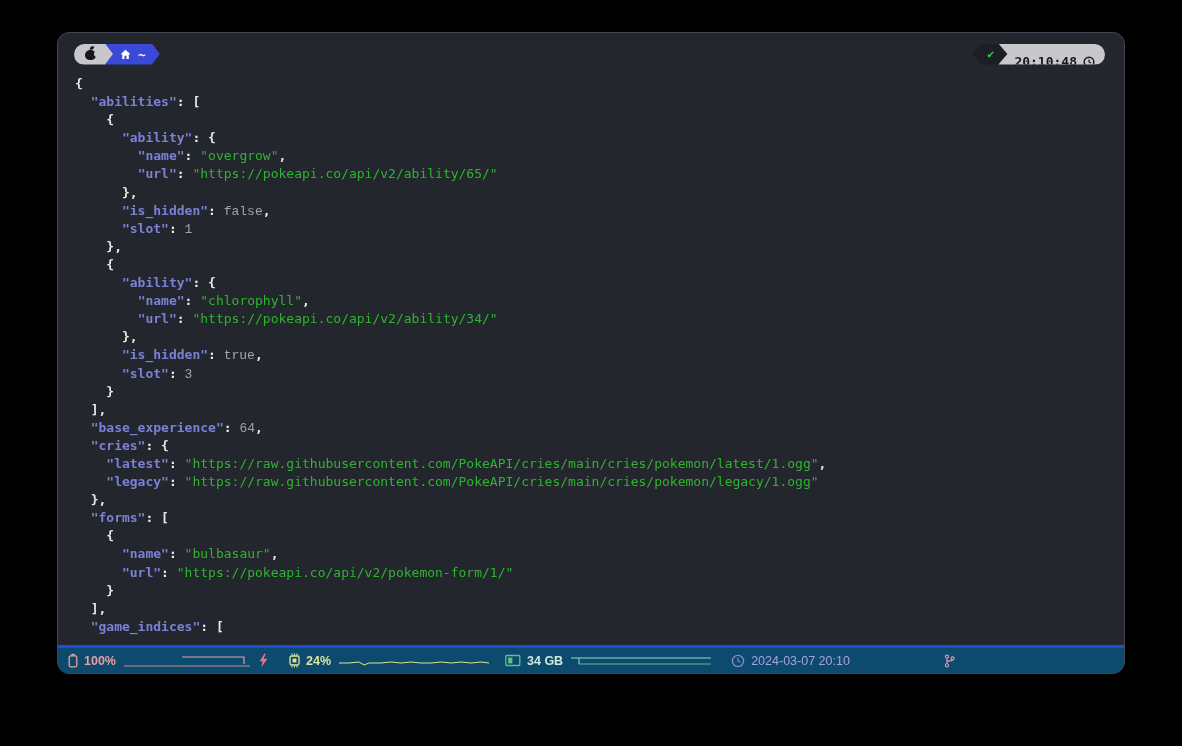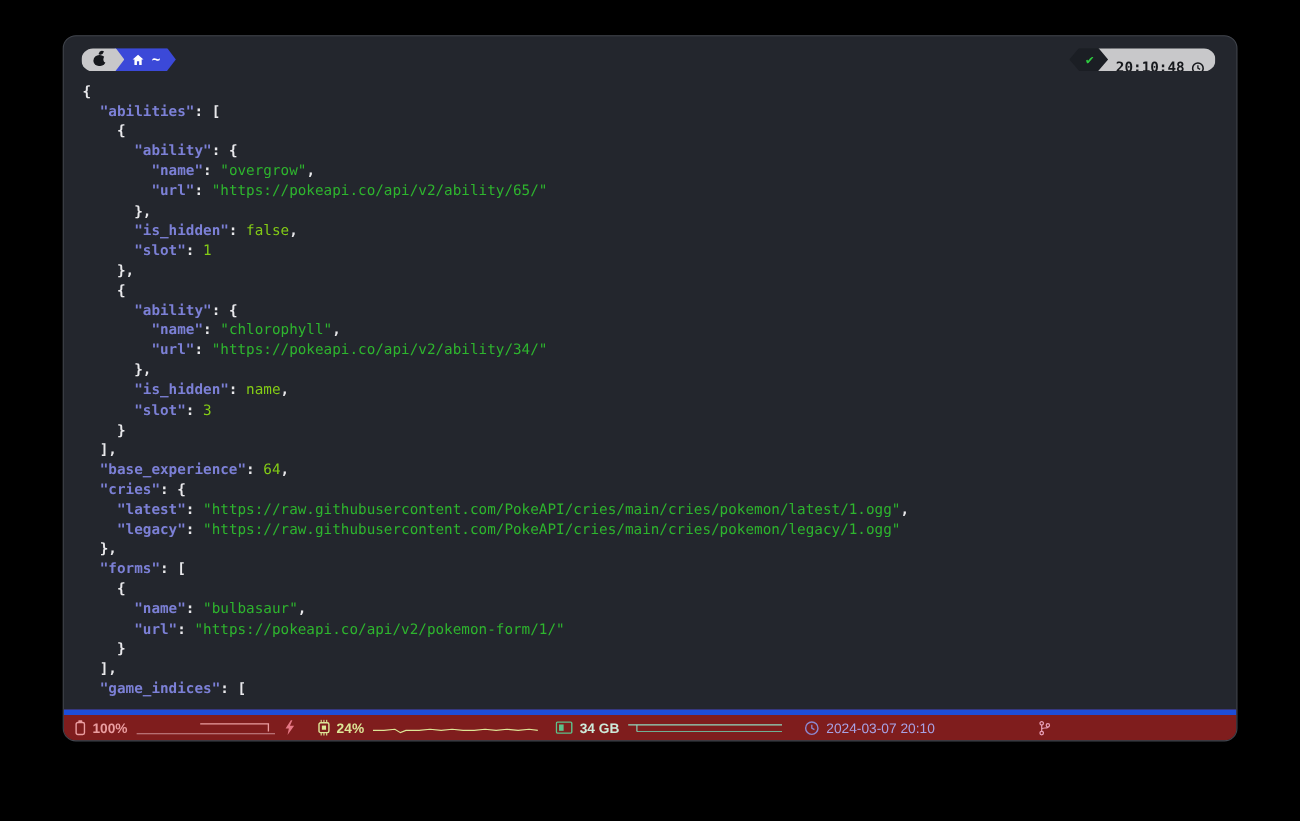--- a/index.html
+++ b/index.html
@@ -63,26 +63,26 @@
     color:#16181c; font-weight:bold; font-size:13px;
   }
 
   
   .terminal-output { padding:0 0 0 17px; font-size:13px; }
   .terminal-output .line { height:18.1px; line-height:18.1px; white-space:pre; }
   .t-d { color:#e9e9ec; }
   .t-p { color:#e9e9ec; font-weight:bold; }
   .t-k { color:#7c80d6; font-weight:bold; }
   .t-s { color:#2eb52e; }
-  .t-l { color:#84cc16; }
+  .t-l { color:#a3a3a3;font-family:Liberation Mono, monospace; }
 
   
   .statusbar {
     position:absolute; left:0; right:0; bottom:0; height:28px;
-    background:#7f1d1d; border-top:5px solid #1d4ed8;
+    background:#0c4a6e; border-top:3px solid #1d4ed8;
     display:flex; align-items:center; padding:0 10px;
     font-family:"Liberation Sans", sans-serif; font-size:12.5px; font-weight:bold;
   }
   .sb-item { display:flex; align-items:center; }
   .battery-label { color:#ea9da0; margin-left:6px; }
   .cpu-label { color:#dde697; margin-left:4px; }
   .mem-label { color:#cdebdb; margin-left:6px; }
   .date-label { color:#a8a2e4; margin-left:6px; font-weight:normal; }
   .spark { margin-left:8px; }
 </style>
@@ -127,21 +127,21 @@
       <div class="line"><span class="t-d">        </span><span class="t-k">"url"</span><span class="t-p">: </span><span class="t-s">"https://pokeapi.co/api/v2/ability/65/"</span></div>
       <div class="line"><span class="t-d">      </span><span class="t-p">},</span></div>
       <div class="line"><span class="t-d">      </span><span class="t-k">"is_hidden"</span><span class="t-p">: </span><span class="t-l">false</span><span class="t-p">,</span></div>
       <div class="line"><span class="t-d">      </span><span class="t-k">"slot"</span><span class="t-p">: </span><span class="t-l">1</span></div>
       <div class="line"><span class="t-d">    </span><span class="t-p">},</span></div>
       <div class="line"><span class="t-d">    </span><span class="t-p">{</span></div>
       <div class="line"><span class="t-d">      </span><span class="t-k">"ability"</span><span class="t-p">: {</span></div>
       <div class="line"><span class="t-d">        </span><span class="t-k">"name"</span><span class="t-p">: </span><span class="t-s">"chlorophyll"</span><span class="t-p">,</span></div>
       <div class="line"><span class="t-d">        </span><span class="t-k">"url"</span><span class="t-p">: </span><span class="t-s">"https://pokeapi.co/api/v2/ability/34/"</span></div>
       <div class="line"><span class="t-d">      </span><span class="t-p">},</span></div>
-      <div class="line"><span class="t-d">      </span><span class="t-k">"is_hidden"</span><span class="t-p">: </span><span class="t-l">name</span><span class="t-p">,</span></div>
+      <div class="line"><span class="t-d">      </span><span class="t-k">"is_hidden"</span><span class="t-p">: </span><span class="t-l">true</span><span class="t-p">,</span></div>
       <div class="line"><span class="t-d">      </span><span class="t-k">"slot"</span><span class="t-p">: </span><span class="t-l">3</span></div>
       <div class="line"><span class="t-d">    </span><span class="t-p">}</span></div>
       <div class="line"><span class="t-d">  </span><span class="t-p">],</span></div>
       <div class="line"><span class="t-d">  </span><span class="t-k">"base_experience"</span><span class="t-p">: </span><span class="t-l">64</span><span class="t-p">,</span></div>
       <div class="line"><span class="t-d">  </span><span class="t-k">"cries"</span><span class="t-p">: {</span></div>
       <div class="line"><span class="t-d">    </span><span class="t-k">"latest"</span><span class="t-p">: </span><span class="t-s">"https://raw.githubusercontent.com/PokeAPI/cries/main/cries/pokemon/latest/1.ogg"</span><span class="t-p">,</span></div>
       <div class="line"><span class="t-d">    </span><span class="t-k">"legacy"</span><span class="t-p">: </span><span class="t-s">"https://raw.githubusercontent.com/PokeAPI/cries/main/cries/pokemon/legacy/1.ogg"</span></div>
       <div class="line"><span class="t-d">  </span><span class="t-p">},</span></div>
       <div class="line"><span class="t-d">  </span><span class="t-k">"forms"</span><span class="t-p">: [</span></div>
       <div class="line"><span class="t-d">    </span><span class="t-p">{</span></div>

